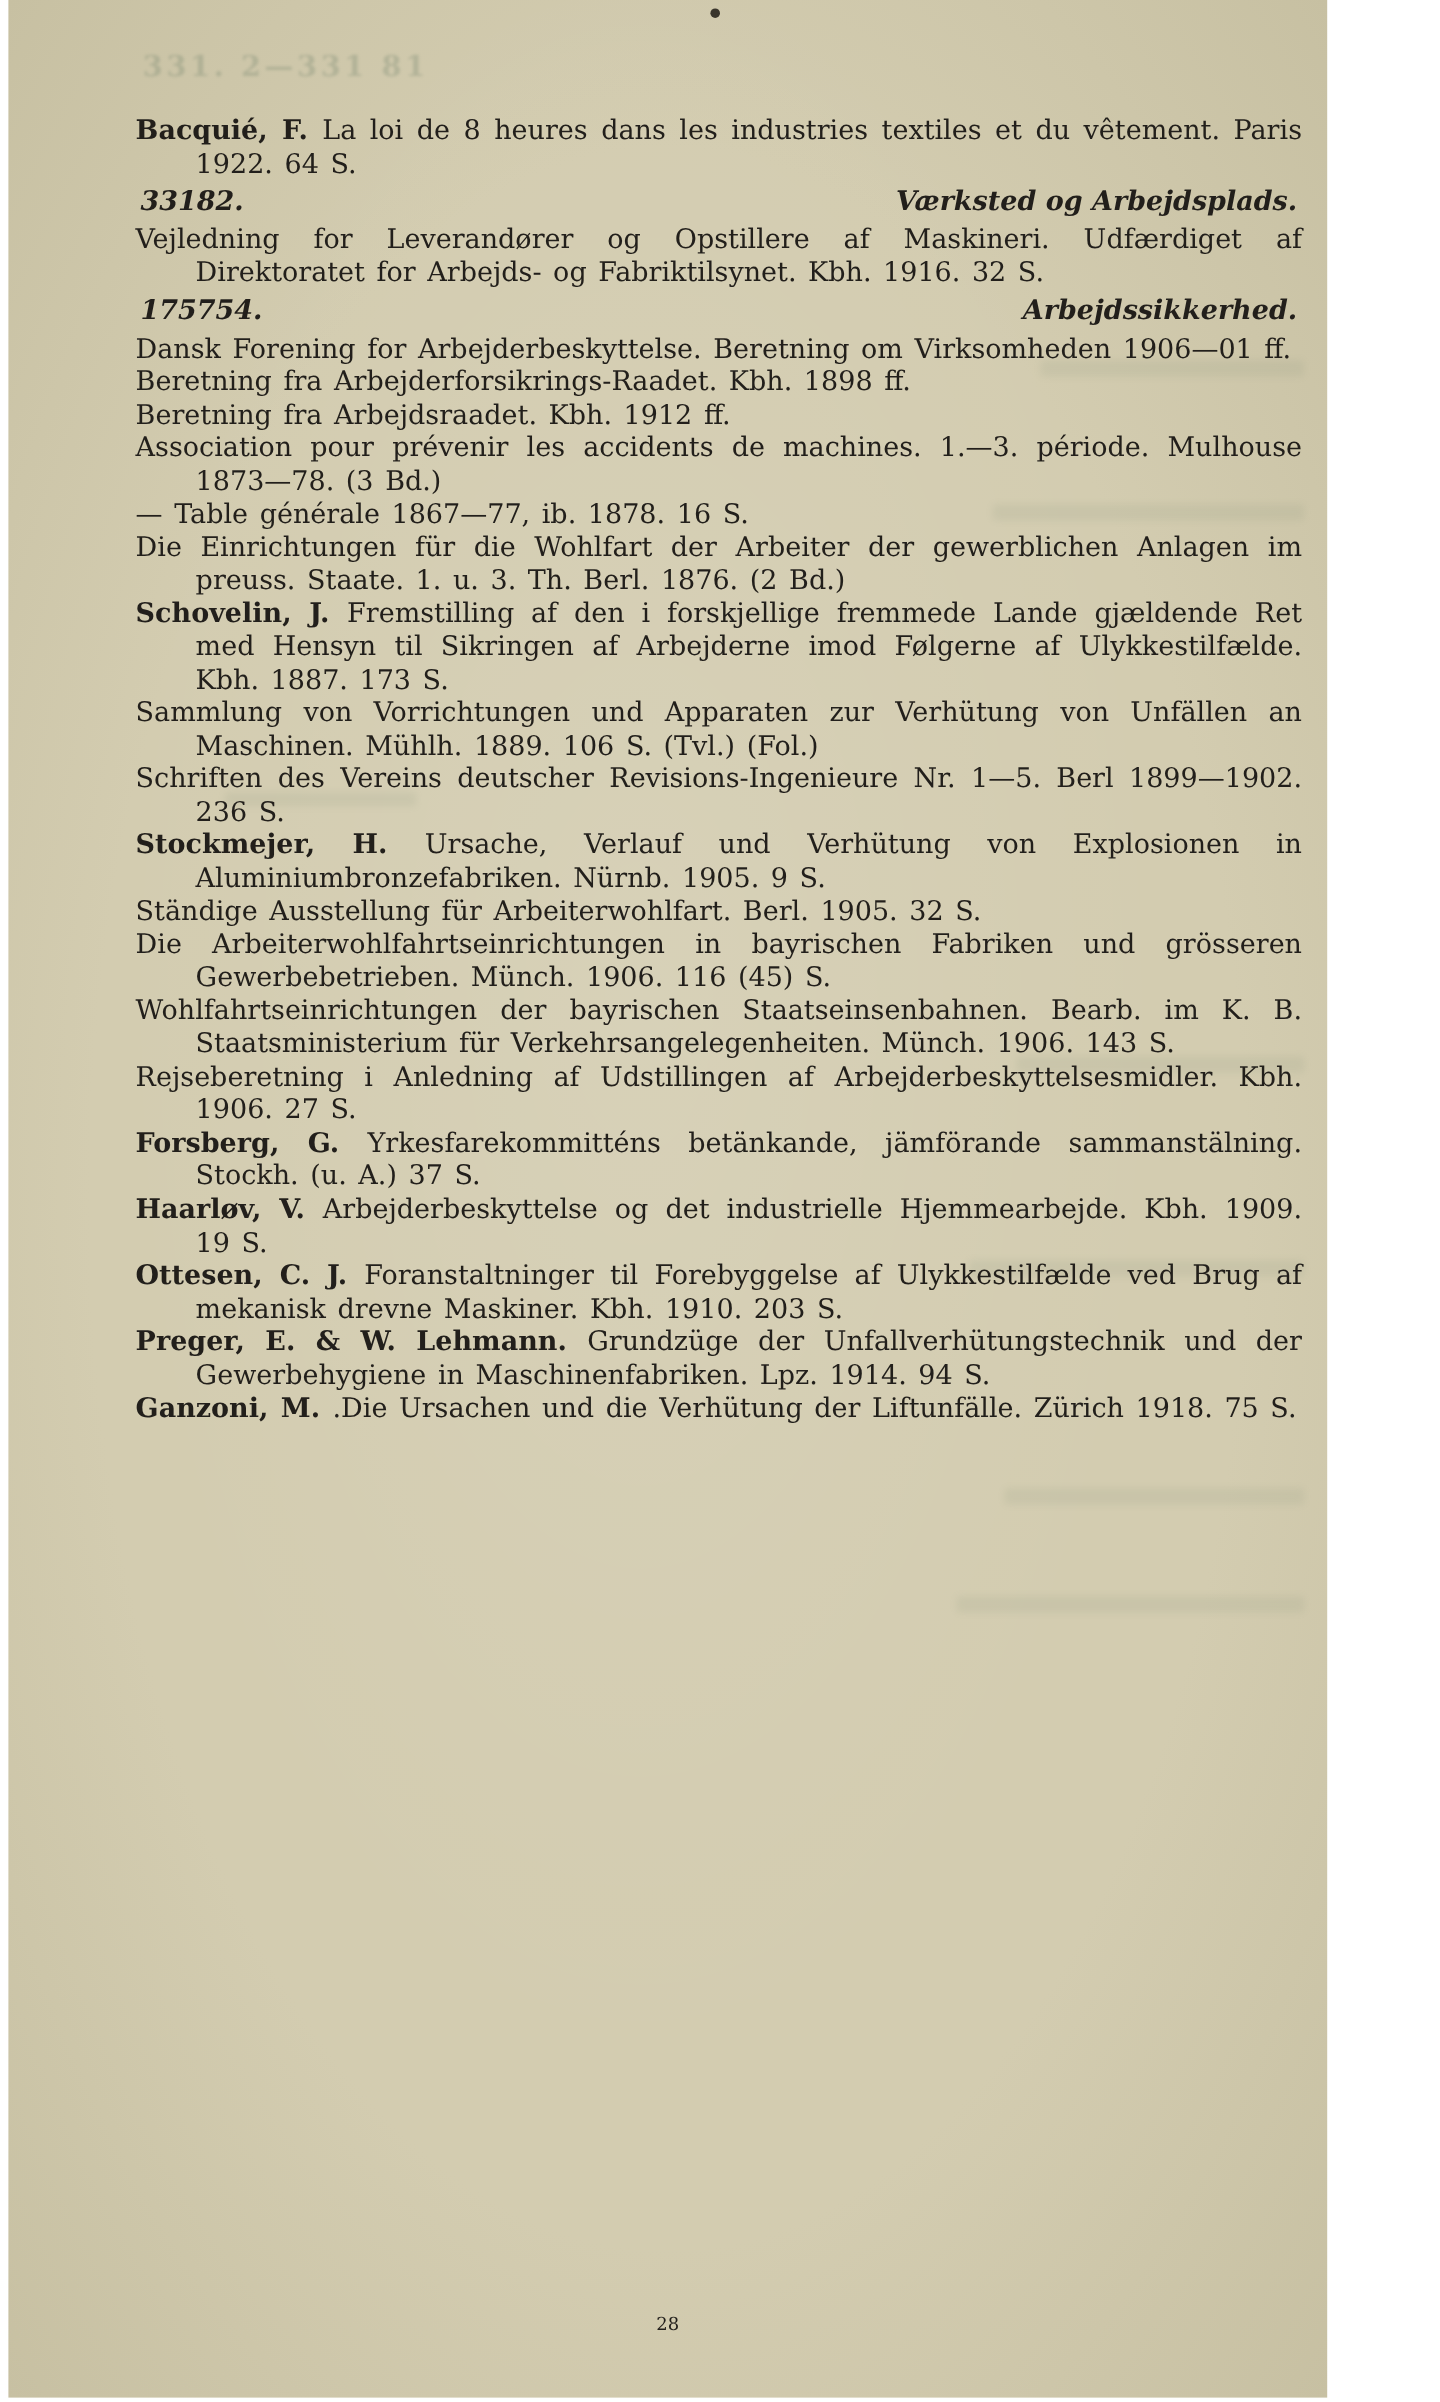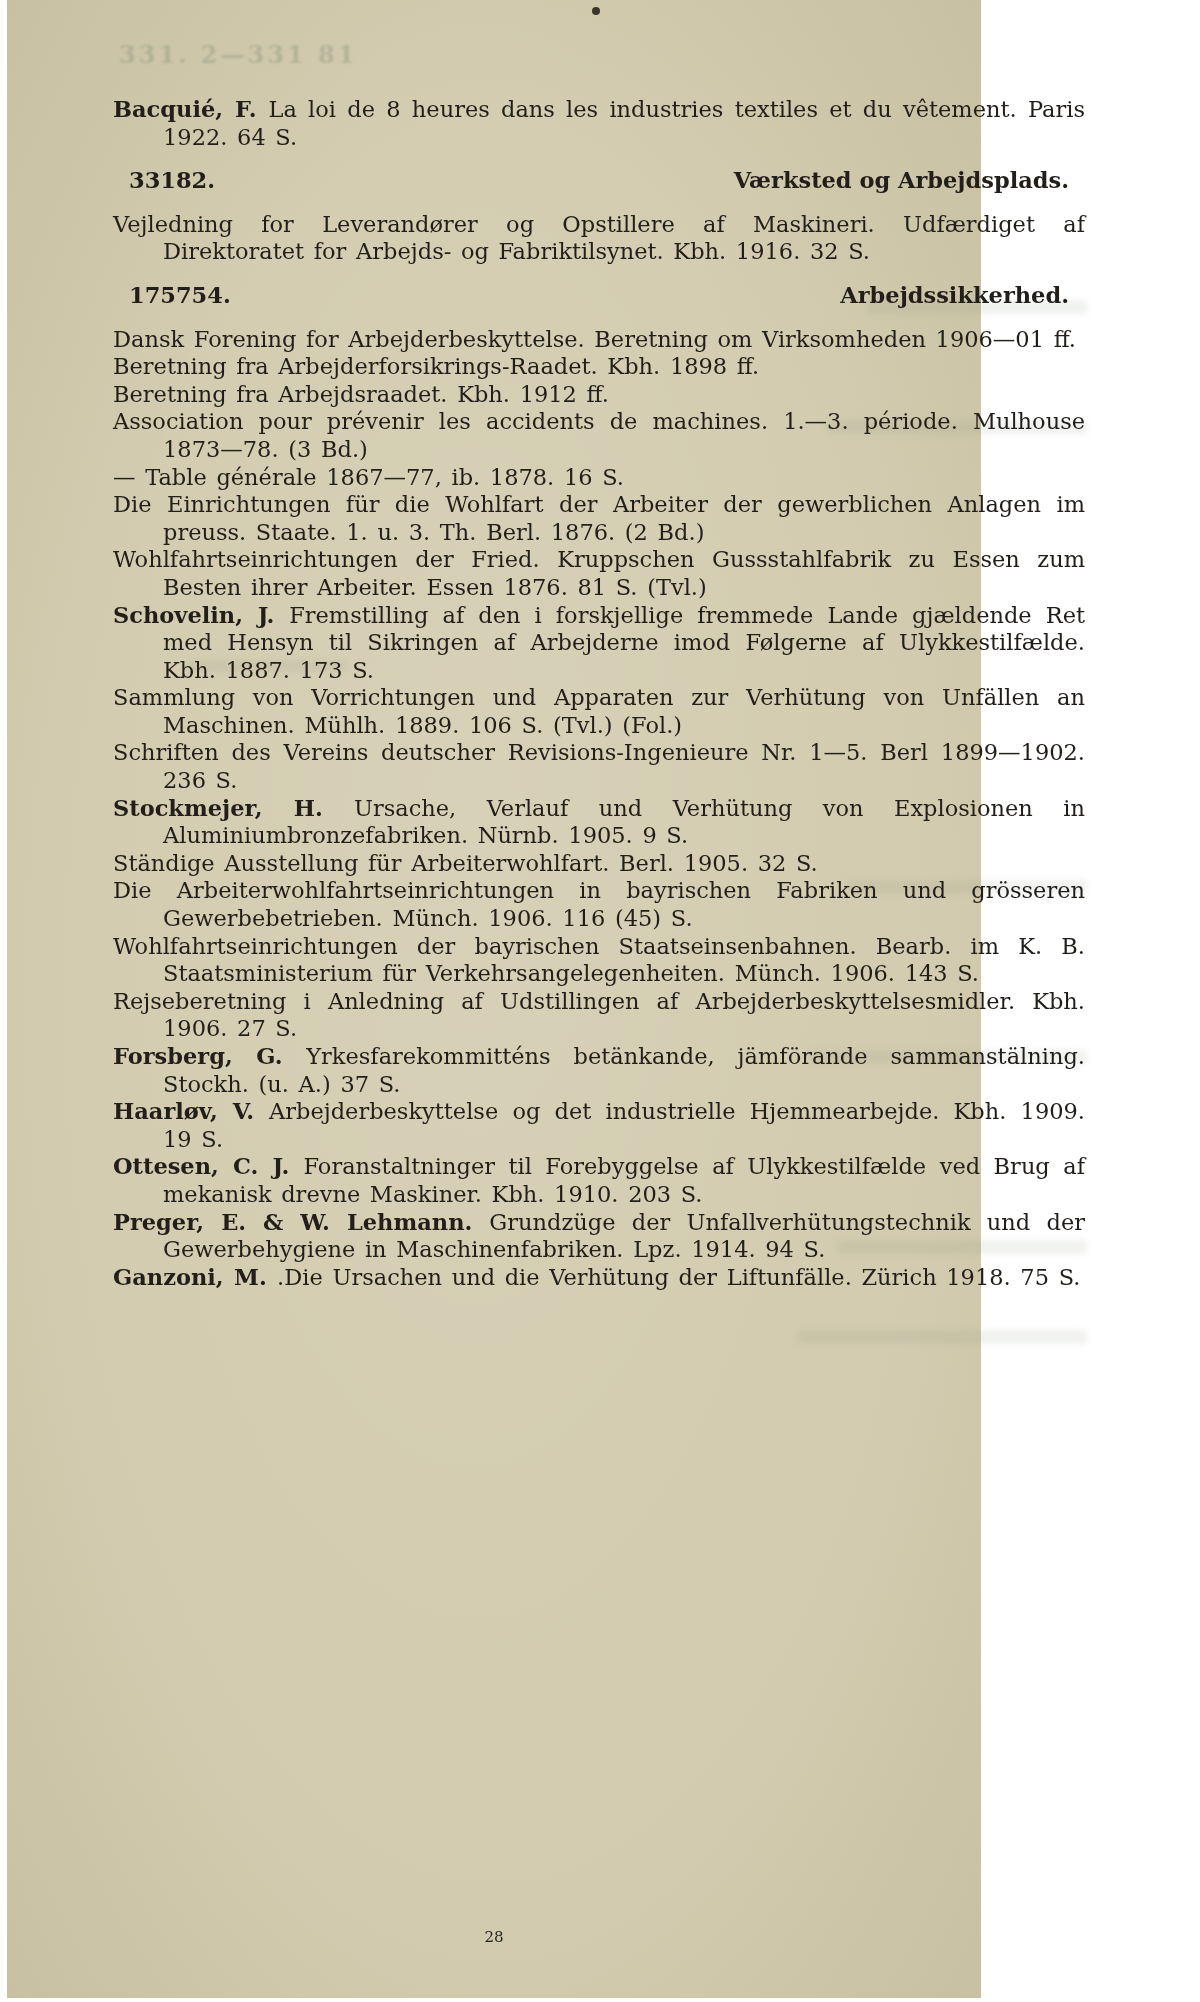--- a/index.html
+++ b/index.html
@@ -8,21 +8,21 @@
     width: 1200px;
     height: 2002px;
     overflow: hidden;
     background: #ffffff;
     font-family: "DejaVu Serif", "Liberation Serif", serif;
   }
   .page {
     position: absolute;
     left: 7px;
     top: 0;
-    width: 974px;
+    width: 1099px;
     height: 1998px;
     background:
       radial-gradient(ellipse at 48% 42%, rgba(255,255,255,0.10) 0%, rgba(0,0,0,0) 55%),
       radial-gradient(ellipse at 50% 50%, var(--paper, #d3ccb0) 62%, #c7c0a2 100%);
   }
   
   .ghost-layer { position: absolute; inset: 0; pointer-events: none; }
   .ghost-header {
     position: absolute;
     left: 112px;
@@ -77,21 +77,22 @@
   .entry.note {
     text-align: left;
     text-indent: 0;
     padding-left: 365px;
     word-spacing: normal;
   }
   .section {
     display: flex;
     justify-content: space-between;
     font-weight: bold;
-    margin: 16px;
+    margin: 4px;
+    font-style: italic;
   }
   .page-number {
     position: absolute;
     left: 0;
     top: 1928px;
     width: 100%;
     text-align: center;
     font-size: 15px;
     color: var(--ink, #211f1b);
   }
@@ -124,21 +125,20 @@
       <div class="section">
         <span>175754.</span>
         <span>Arbejdssikkerhed.</span>
       </div>
       <p class="entry">Dansk Forening for Arbejderbeskyttelse. Beretning om Virksomheden 1906—01 ff.</p>
       <p class="entry">Beretning fra Arbejderforsikrings-Raadet. Kbh. 1898 ff.</p>
       <p class="entry">Beretning fra Arbejdsraadet. Kbh. 1912 ff.</p>
       <p class="entry">Association pour prévenir les accidents de machines. 1.—3. période. Mulhouse 1873—78. (3 Bd.)</p>
       <p class="entry">— Table générale 1867—77, ib. 1878. 16 S.</p>
       <p class="entry">Die Einrichtungen für die Wohlfart der Arbeiter der gewerblichen Anlagen im preuss. Staate. 1. u. 3. Th. Berl. 1876. (2 Bd.)</p>
-      <p class="entry">Wohlfahrtseinrichtungen der Fried. Kruppschen Gussstahlfabrik zu Essen zum Besten ihrer Arbeiter. Essen 1876. 81 S. (Tvl.)</p>
       <p class="entry"><span class="lead">Schovelin, J. </span>Fremstilling af den i forskjellige fremmede Lande gjældende Ret med Hensyn til Sikringen af Arbejderne imod Følgerne af Ulykkestilfælde. Kbh. 1887. 173 S.</p>
       <p class="entry">Sammlung von Vorrichtungen und Apparaten zur Verhütung von Unfällen an Maschinen. Mühlh. 1889. 106 S. (Tvl.) (Fol.)</p>
       <p class="entry">Schriften des Vereins deutscher Revisions-Ingenieure Nr. 1—5. Berl 1899—1902. 236 S.</p>
       <p class="entry"><span class="lead">Stockmejer, H. </span>Ursache, Verlauf und Verhütung von Explosionen in Aluminiumbronzefabriken. Nürnb. 1905. 9 S.</p>
       <p class="entry">Ständige Ausstellung für Arbeiterwohlfart. Berl. 1905. 32 S.</p>
       <p class="entry">Die Arbeiterwohlfahrtseinrichtungen in bayrischen Fabriken und grösseren Gewerbebetrieben. Münch. 1906. 116 (45) S.</p>
       <p class="entry">Wohlfahrtseinrichtungen der bayrischen Staatseinsenbahnen. Bearb. im K. B. Staatsministerium für Verkehrsangelegenheiten. Münch. 1906. 143 S.</p>
       <p class="entry">Rejseberetning i Anledning af Udstillingen af Arbejderbeskyttelsesmidler. Kbh. 1906. 27 S.</p>
       <p class="entry"><span class="lead">Forsberg, G. </span>Yrkesfarekommitténs betänkande, jämförande sammanstälning. Stockh. (u. A.) 37 S.</p>
       <p class="entry"><span class="lead">Haarløv, V. </span>Arbejderbeskyttelse og det industrielle Hjemmearbejde. Kbh. 1909. 19 S.</p>

